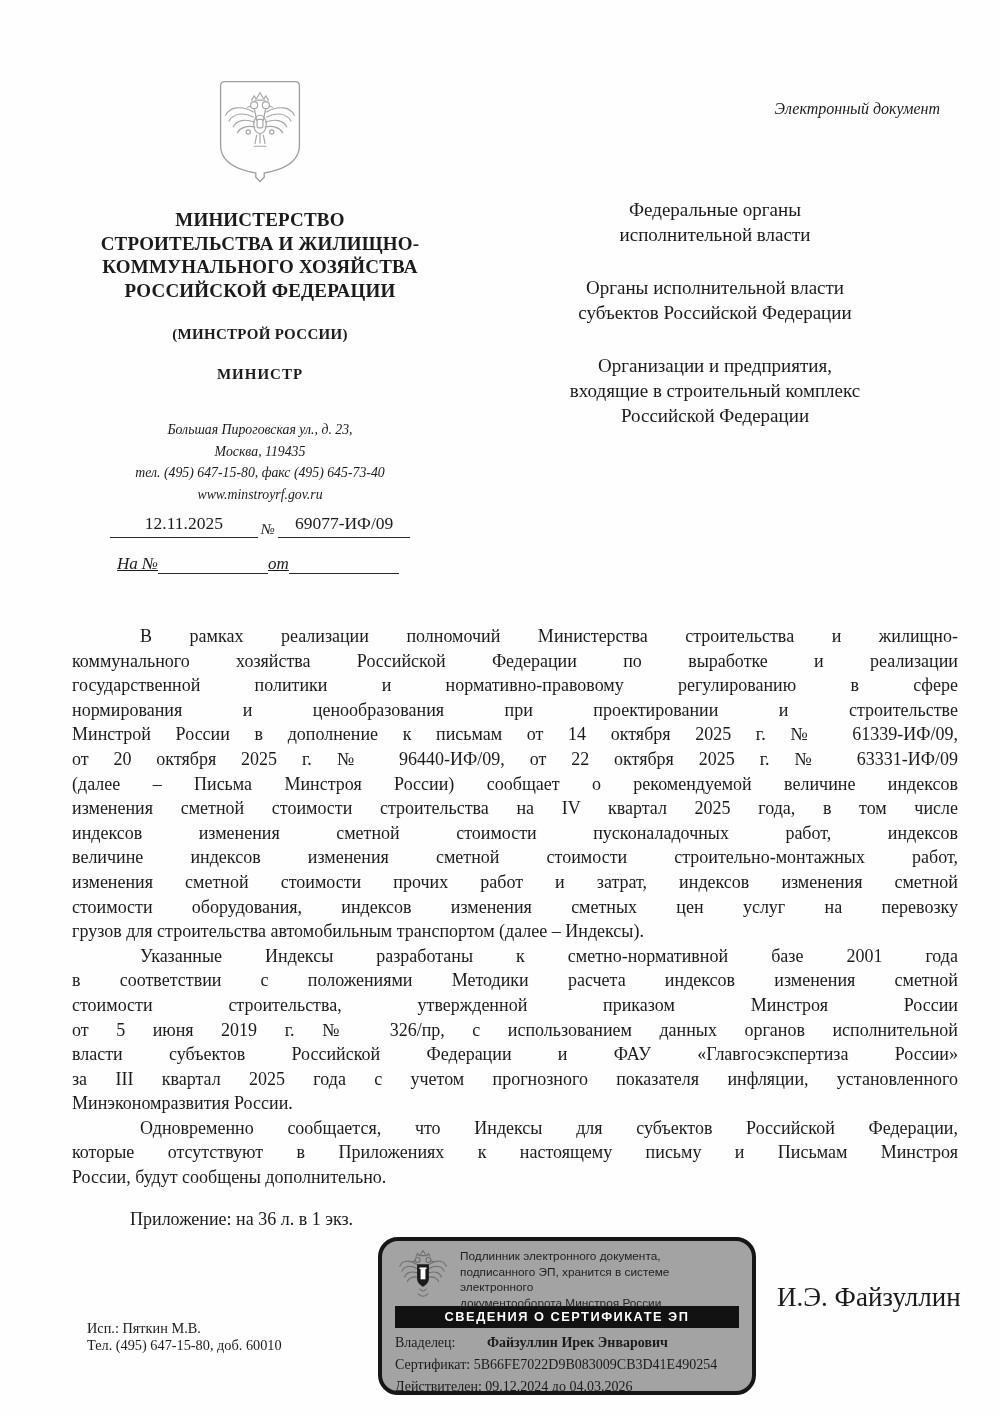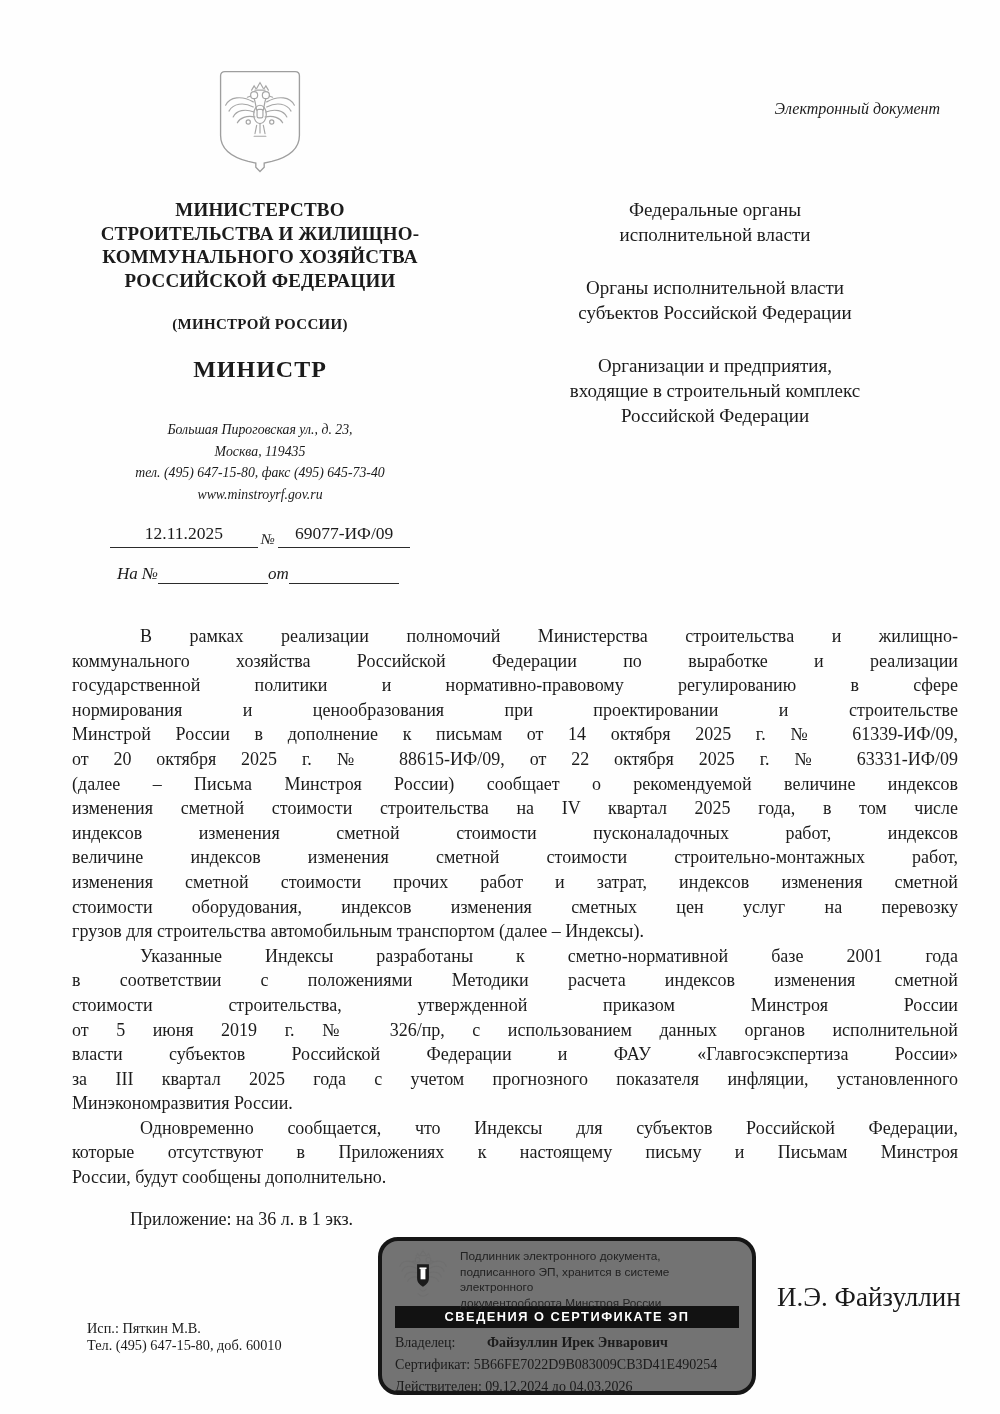--- a/index.html
+++ b/index.html
@@ -5,50 +5,50 @@
   html,body { margin:0; padding:0; background:#e9e9e9; }
   .page {
     position:relative; width:1000px; height:1414px; margin:0 auto;
     background:#fefefe; color:#1b1b1b;
     font-family:"Liberation Serif", serif; overflow:hidden;
   }
   
   .edoc { position:absolute; top:56px; right:60px; font-style:italic; font-size:16px;margin-top:44px; }
 
   
-  .left-col { position:absolute; left:95px; top:70px; width:330px; text-align:center; }
+  .left-col { position:absolute; left:95px; top:80px; width:330px; text-align:center; }
   .emblem { width:88px; height:104px; margin:0 auto; display:block; }
   .ministry { margin-top:24px; font-weight:bold; font-size:19px; line-height:23.5px; letter-spacing:0.2px; }
   .shortname { margin-top:24px; font-weight:bold; font-size:15px; letter-spacing:0.3px; }
-  .minister { margin-top:23px; font-weight:bold; font-size:24px; letter-spacing:1px; }
+  .minister { margin-top:23px; font-weight:bold; font-size:15px; letter-spacing:1px; }
   .address { margin-top:36px; font-style:italic; font-size:13.8px; line-height:21.5px; }
 
-  .reg { margin-top:18px; display:flex; justify-content:center; align-items:flex-end; font-size:17.5px; }
+  .reg { margin-top:8px; display:flex; justify-content:center; align-items:flex-end; font-size:17.5px; }
   .reg-date { width:148px; text-align:center; border-bottom:1.6px solid #2b2b2b; padding-bottom:3px; }
   .reg-no { padding:0 3px; font-size:15px; font-style:italic; position:relative; top:0; align-self:flex-end; }
   .reg-num { width:132px; border-bottom:1.6px solid #2b2b2b; padding-bottom:3px; }
 
-  .reply { margin-top:16px; display:flex; align-items:flex-end; font-style:italic; font-size:17px; padding-left:22px; }
+  .reply { margin-top:16px; display:flex; align-items:flex-end; font-style:italic; font-size:17px; padding-left:22px;text-decoration:underline; }
   .reply-fill { width:110px; border-bottom:1.5px solid #2b2b2b; height:18px; }
 
   
   .right-col { position:absolute; left:490px; top:197px; width:450px; text-align:center; font-size:19px; line-height:25px; }
   .recipient-block + .recipient-block { margin-top:28px; }
 
   
   .body { position:absolute; left:72px; top:624px; width:886px; font-size:18px; }
   .bline { line-height:24.6px; text-align:justify; text-align-last:justify; white-space:normal; }
   .bline.first { text-indent:68px; }
   .bline.last { text-align-last:left; }
   .attachment { position:absolute; left:62px; top:1209px; font-size:18px; padding-left:68px; }
 
   
   .stamp {
     position:absolute; left:378px; top:1237px; width:378px; height:158px; box-sizing:border-box;
-    border:4px solid #161616; border-radius:20px; background:#737373; padding:6px 13px 0;
+    border:4px solid #161616; border-radius:20px; background:#a3a3a3; padding:6px 13px 0;
   }
   .stamp-head { display:flex; align-items:flex-start; gap:9px; height:58px; }
   .stamp-emblem { width:56px; height:56px; flex:none; }
   .stamp-head-text { font-family:"Liberation Sans", sans-serif; font-size:11.8px; line-height:15.5px; color:#222; padding-top:2px; }
   .stamp-bar {
     margin-top:1px; background:#121212; color:#ffffff; text-align:center;
     font-family:"Liberation Sans", sans-serif; font-weight:bold; font-size:12.8px;
     letter-spacing:1.5px; padding:3px 0 4px;
   }
   .stamp-rows { margin-top:4px; font-size:14px; line-height:22px; }
@@ -133,21 +133,21 @@
     </div>
   </div>
 
   <div class="body">
     <div>
       <div class="bline first">В рамках реализации полномочий Министерства строительства и жилищно-</div>
       <div class="bline">коммунального хозяйства Российской Федерации по выработке и реализации</div>
       <div class="bline">государственной политики и нормативно-правовому регулированию в сфере</div>
       <div class="bline">нормирования и ценообразования при проектировании и строительстве</div>
       <div class="bline">Минстрой России в дополнение к письмам от 14 октября 2025 г. № 61339-ИФ/09,</div>
-      <div class="bline">от 20 октября 2025 г. № 88615-ИФ/09, от 22 октября 2025 г. № 63331-ИФ/09</div>
+      <div class="bline">от 20 октября 2025 г. № 96440-ИФ/09, от 22 октября 2025 г. № 63331-ИФ/09</div>
       <div class="bline">(далее – Письма Минстроя России) сообщает о рекомендуемой величине индексов</div>
       <div class="bline">изменения сметной стоимости строительства на IV квартал 2025 года, в том числе</div>
       <div class="bline">индексов изменения сметной стоимости пусконаладочных работ, индексов</div>
       <div class="bline">величине индексов изменения сметной стоимости строительно-монтажных работ,</div>
       <div class="bline">изменения сметной стоимости прочих работ и затрат, индексов изменения сметной</div>
       <div class="bline">стоимости оборудования, индексов изменения сметных цен услуг на перевозку</div>
       <div class="bline last">грузов для строительства автомобильным транспортом (далее – Индексы).</div>
     </div>
     <div>
       <div class="bline first">Указанные Индексы разработаны к сметно-нормативной базе 2001 года</div>

